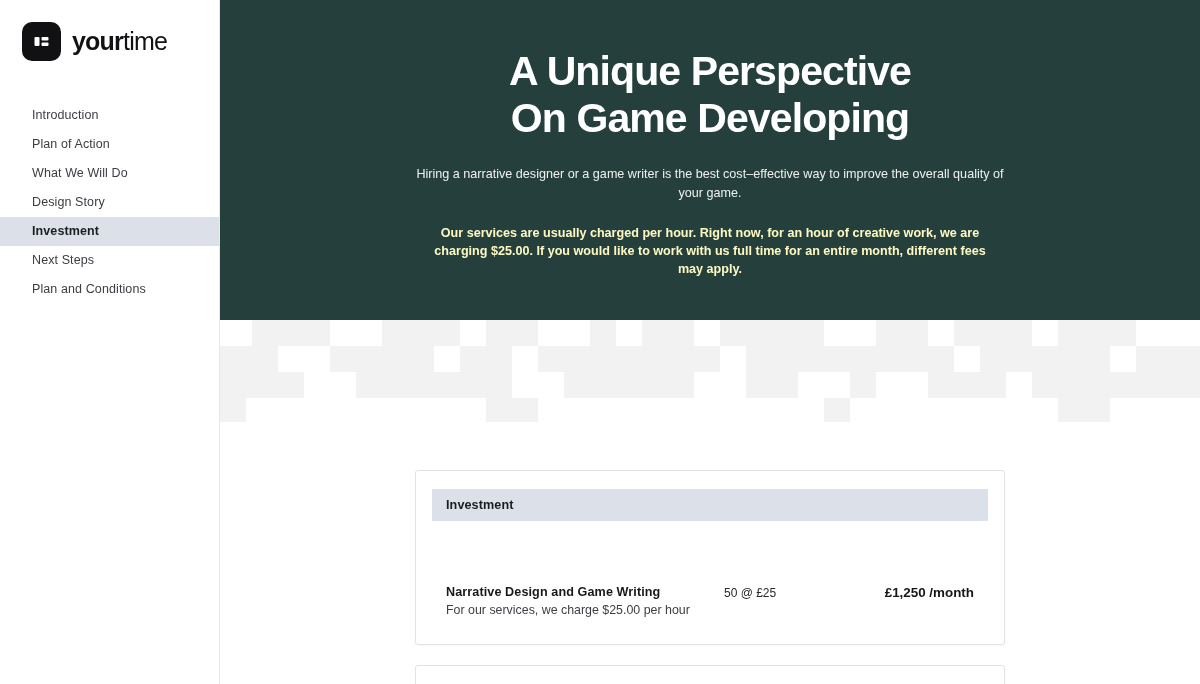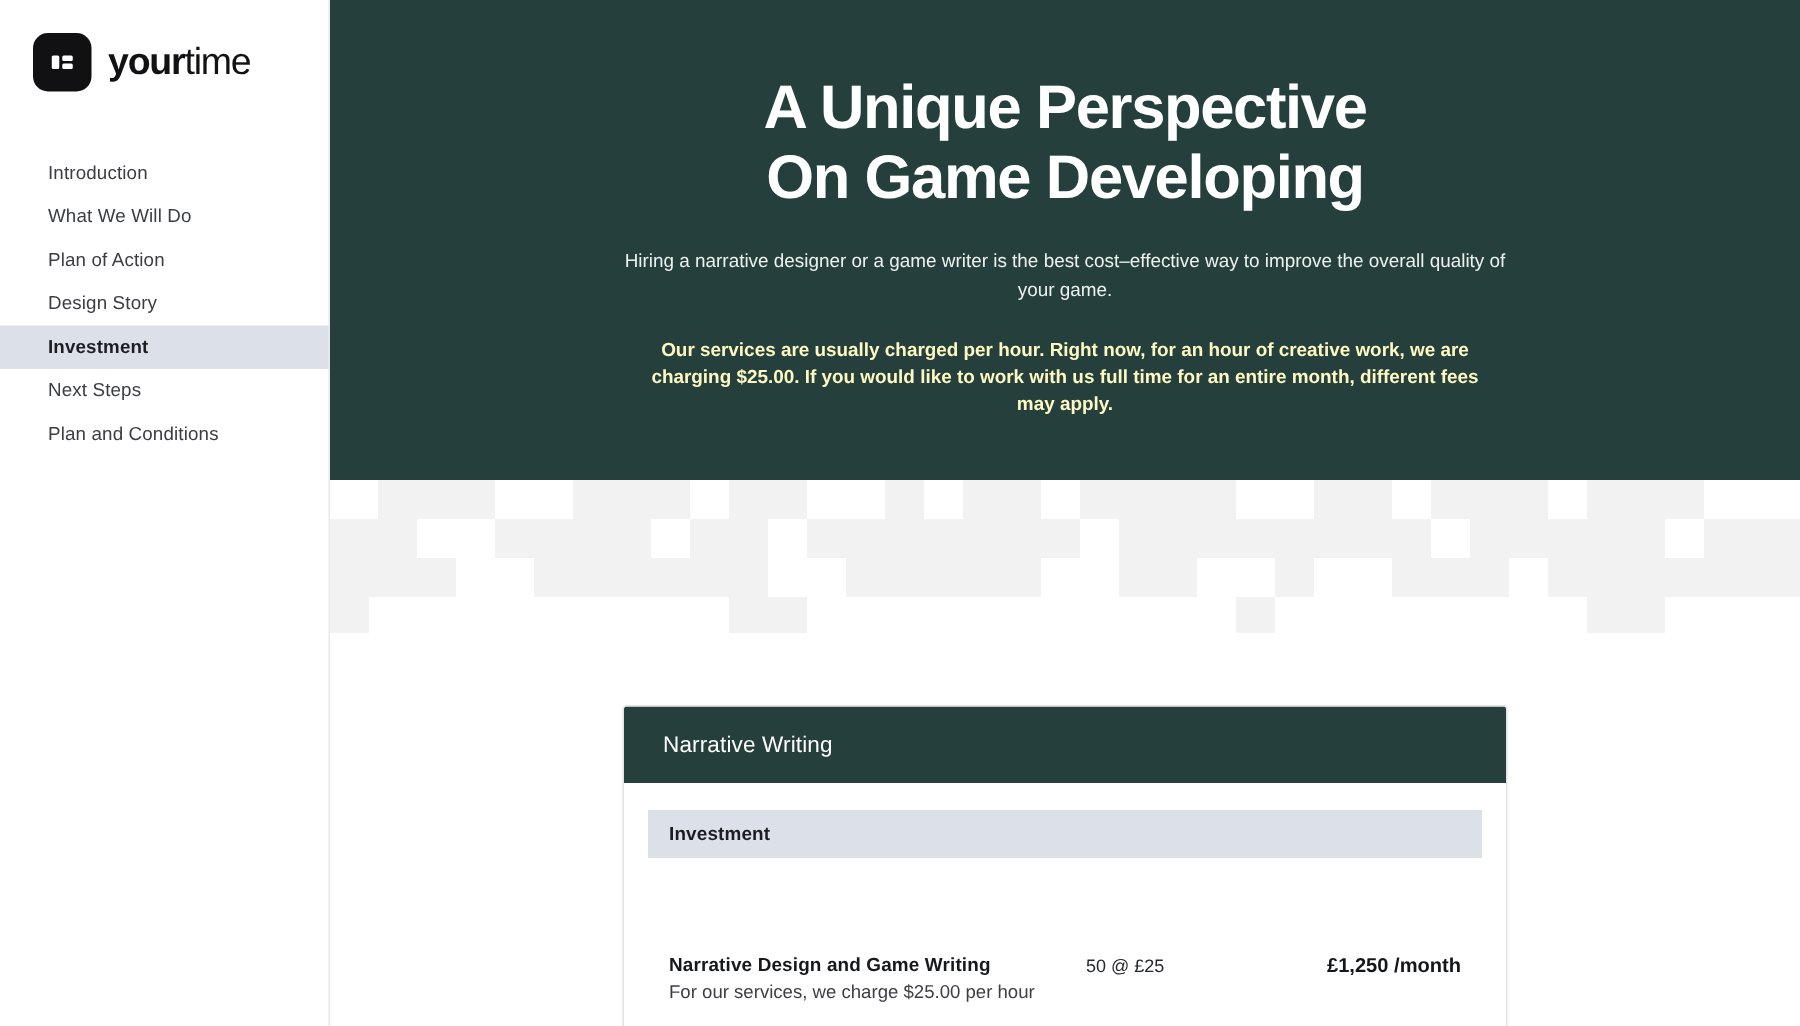--- a/index.html
+++ b/index.html
@@ -104,22 +104,22 @@
           <rect x="10.5" y="11.4" width="7" height="3.6" rx="1" fill="#ffffff"></rect>
         </svg>
       </span>
       <span class="logo-text">
         <span class="b">your</span><span class="r">time</span>
       </span>
     </div>
 
     <nav class="nav">
       <a class="nav-item">Introduction</a>
+      <a class="nav-item">Plan of Action</a>
       <a class="nav-item">What We Will Do</a>
-      <a class="nav-item">Plan of Action</a>
       <a class="nav-item">Design Story</a>
       <a class="nav-item active">Investment</a>
       <a class="nav-item">Next Steps</a>
       <a class="nav-item">Plan and Conditions</a>
     </nav>
   </aside>
 
   <main class="main">
 
     <section class="hero">
@@ -173,21 +173,20 @@
           <rect x="266" y="78" width="52" height="24"></rect>
           <rect x="604" y="78" width="26" height="24"></rect>
           <rect x="838" y="78" width="52" height="24"></rect>
         </g>
       </svg>
     </div>
 
     <div class="cards">
 
       <section class="card">
-        <header class="card-head">Narrative Writing</header>
         <div class="card-body">
           <div class="section-band">Investment</div>
 
           <div class="line-item">
             <div class="li-desc">
               <div class="li-title">Narrative Design and Game Writing</div>
               <div class="li-sub">For our services, we charge $25.00 per hour</div>
             </div>
             <div class="li-qty">50 @ £25</div>
             <div class="li-price">£1,250 /month</div>

